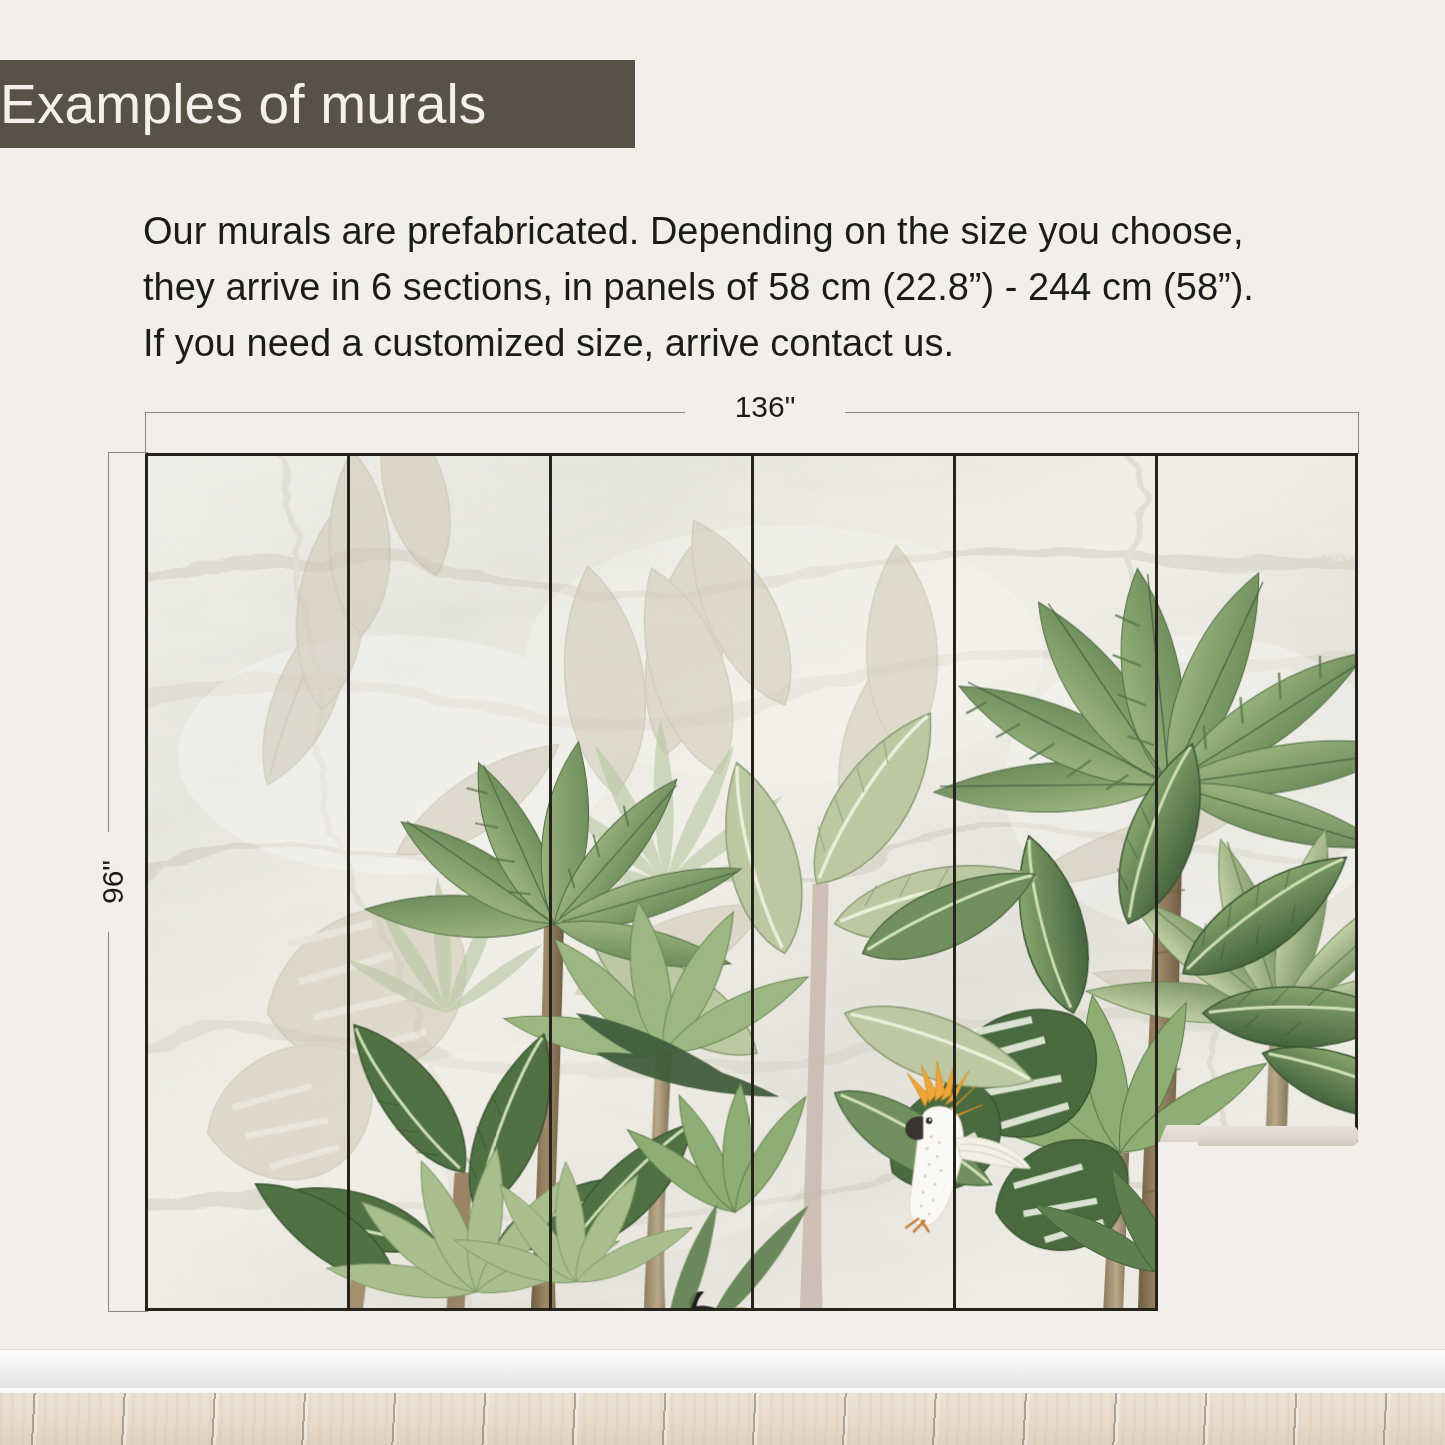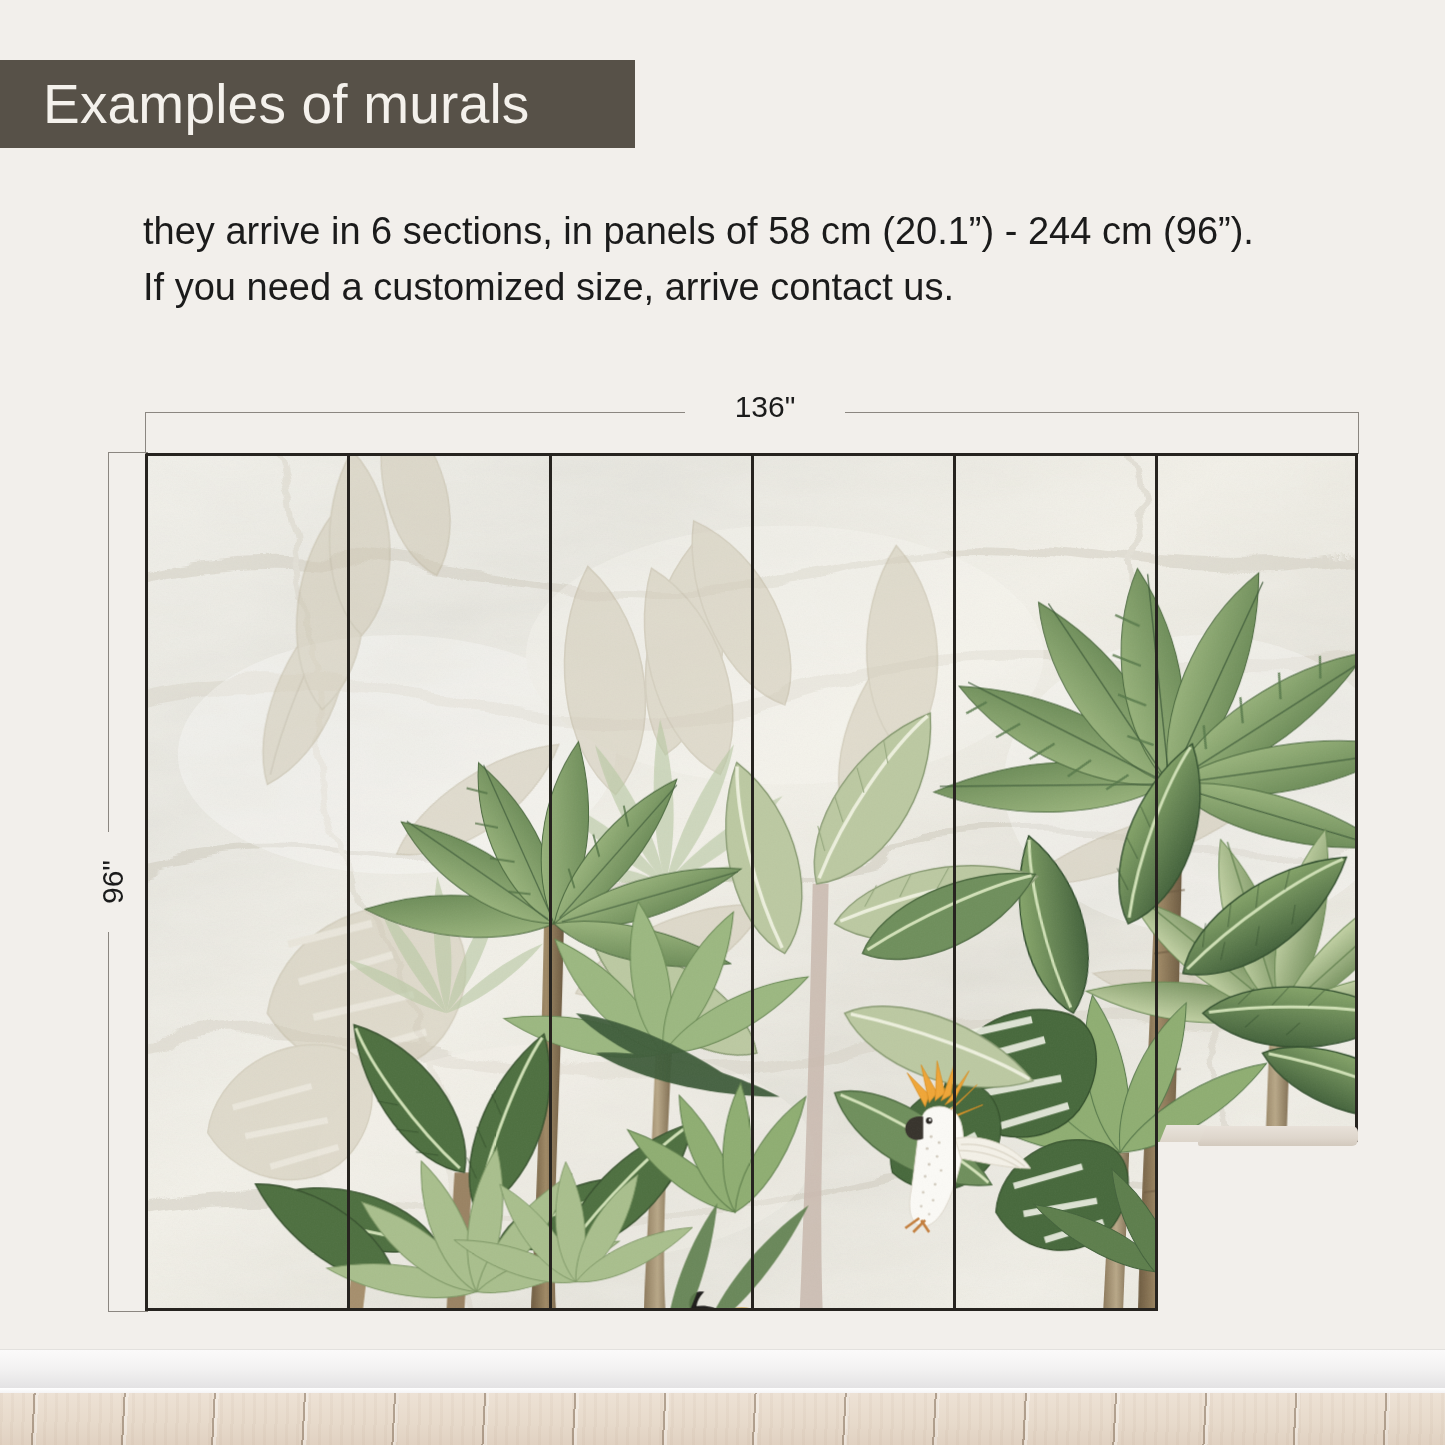--- a/index.html
+++ b/index.html
@@ -30,21 +30,21 @@
        linear-gradient(180deg,#efe4d8 0%,#e7dacb 55%,#ddcdbd 100%);
   }
   .floor .grain{position:absolute;inset:0;
      background:repeating-linear-gradient(91deg,rgba(150,120,95,.08) 0 3px,rgba(255,255,255,0) 3px 11px);
      opacity:.7;}
 
   
   .banner{position:absolute;left:0;top:60px;width:635px;height:88px;
      background:#575148;display:flex;align-items:center;}
   .banner-text{color:#f4f1ec;font-size:55px;line-height:1;letter-spacing:.2px;
-     padding-left:43px;font-weight:400;white-space:nowrap;}
+     font-weight:400;white-space:nowrap;}
 
   
   .para{position:absolute;left:143px;top:203px;width:1180px;color:#1b1b1b;
      font-size:38px;line-height:56px;font-weight:400;}
   .para div{white-space:nowrap;}
 
   
   .dim-h{position:absolute;left:145px;top:412px;width:1214px;height:1px;}
   .dim-h .ln{position:absolute;top:0;height:1px;background:#8b8680;}
   .dim-h .l1{left:0;width:540px;}
@@ -882,17 +882,18 @@
   <div class="floor">
     <div class="planks"></div>
     <div class="grain"></div>
   </div>
 
   <div class="banner">
     <div class="banner-text">Examples of murals</div>
   </div>
 
   <div class="para">
-    <div>they arrive in 6 sections, in panels of 58 cm (20.1”) - 244 cm (96”).</div>
+    <div>Our murals are prefabricated. Depending on the size you choose,</div>
+    <div>they arrive in 6 sections, in panels of 58 cm (22.8”) - 244 cm (58”).</div>
     <div>If you need a customized size, arrive contact us.</div>
   </div>
 
 </div>
 
 </body></html>

